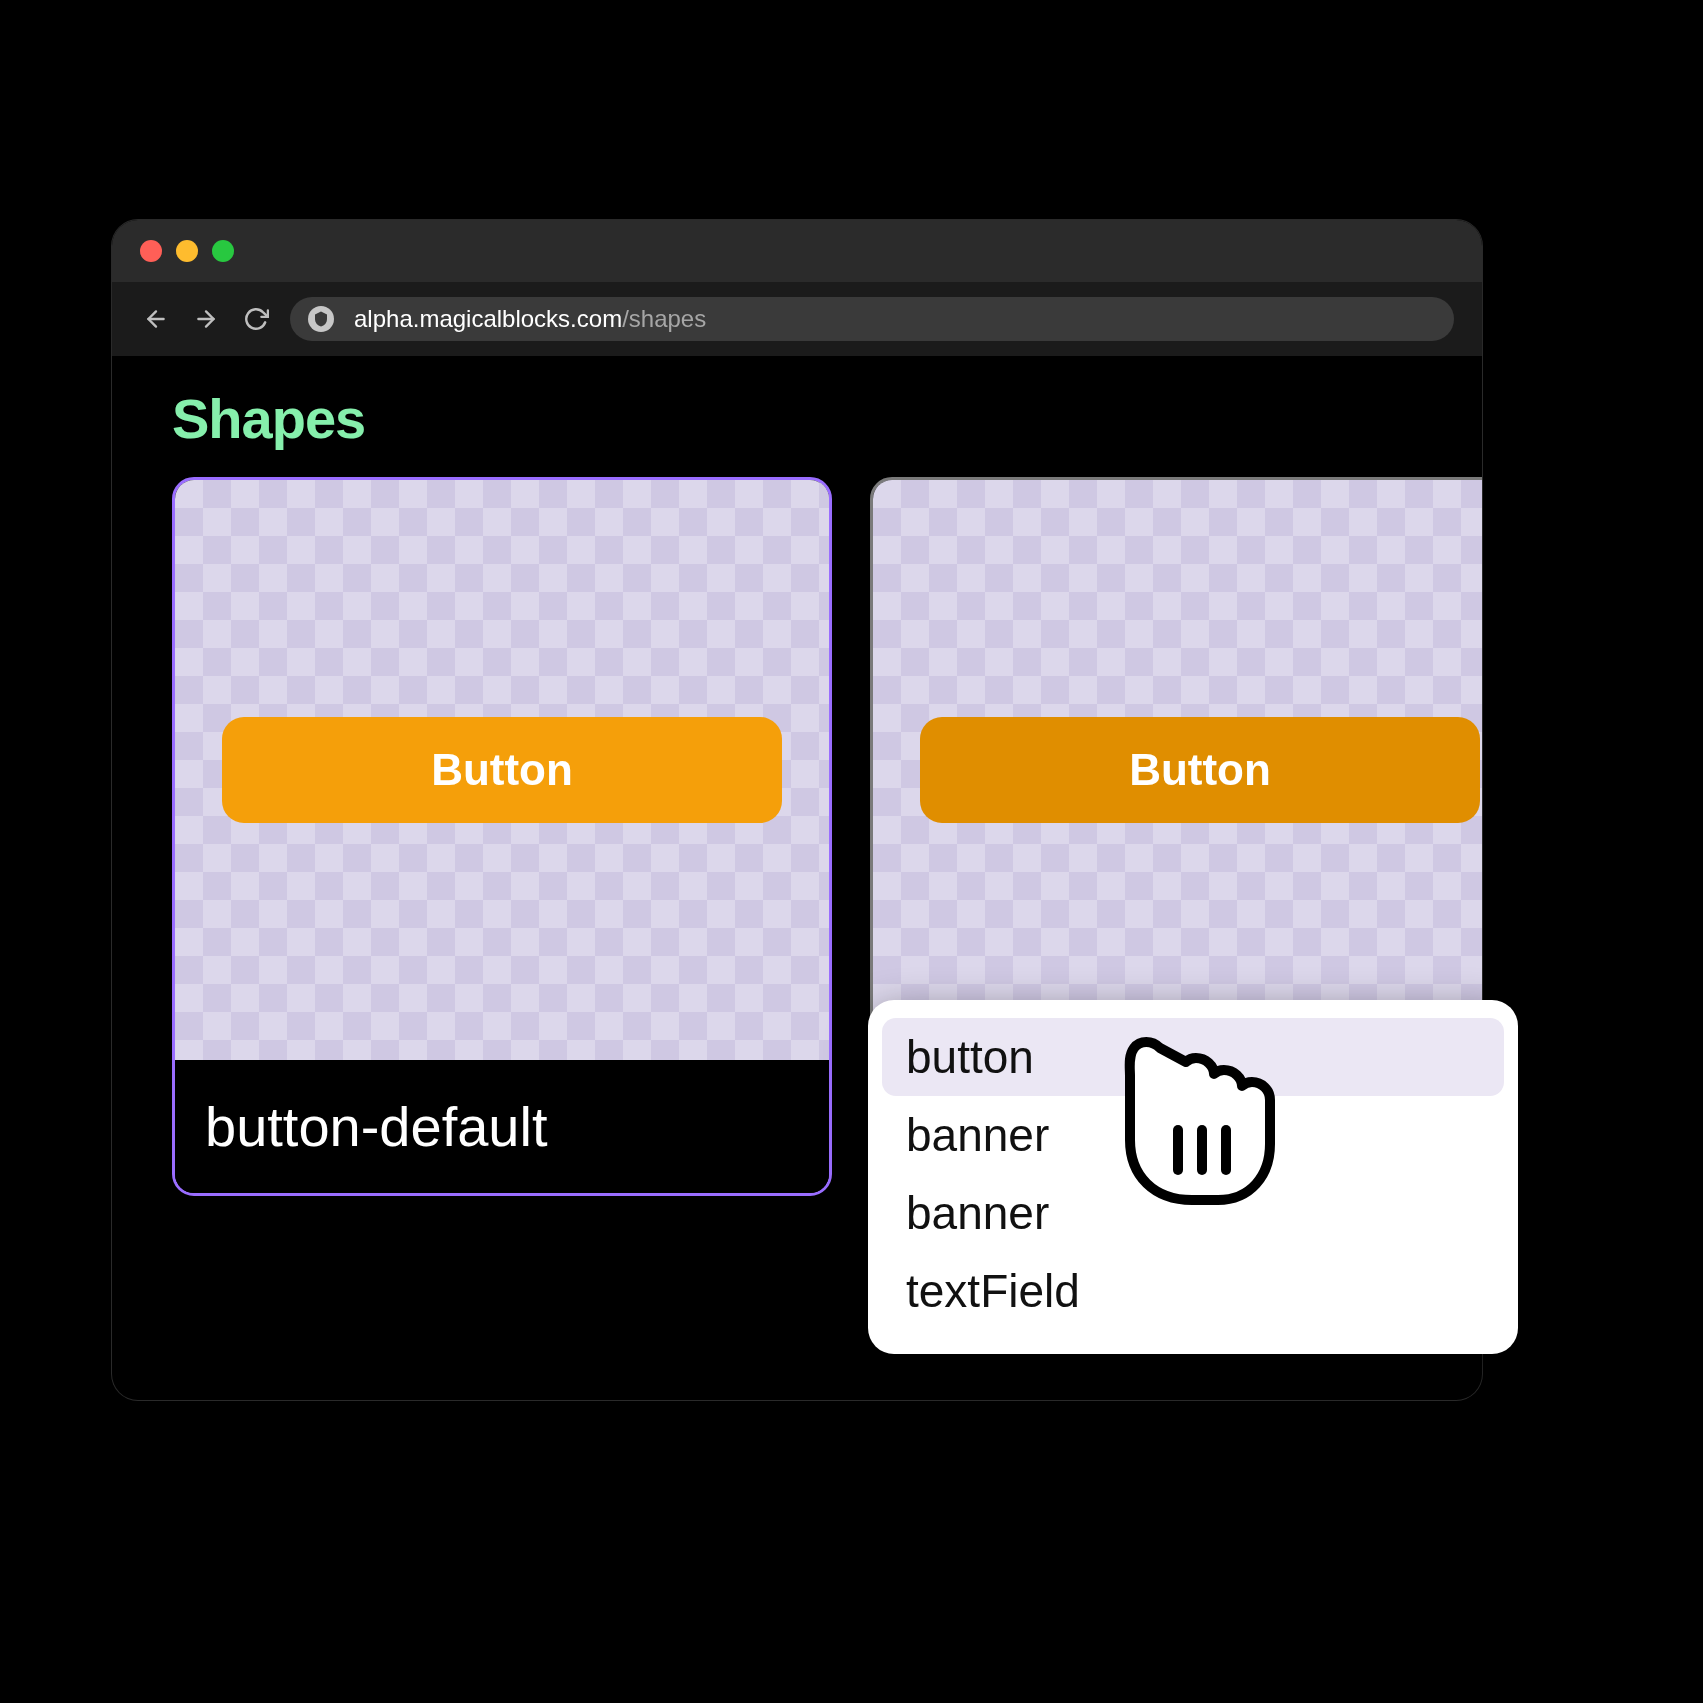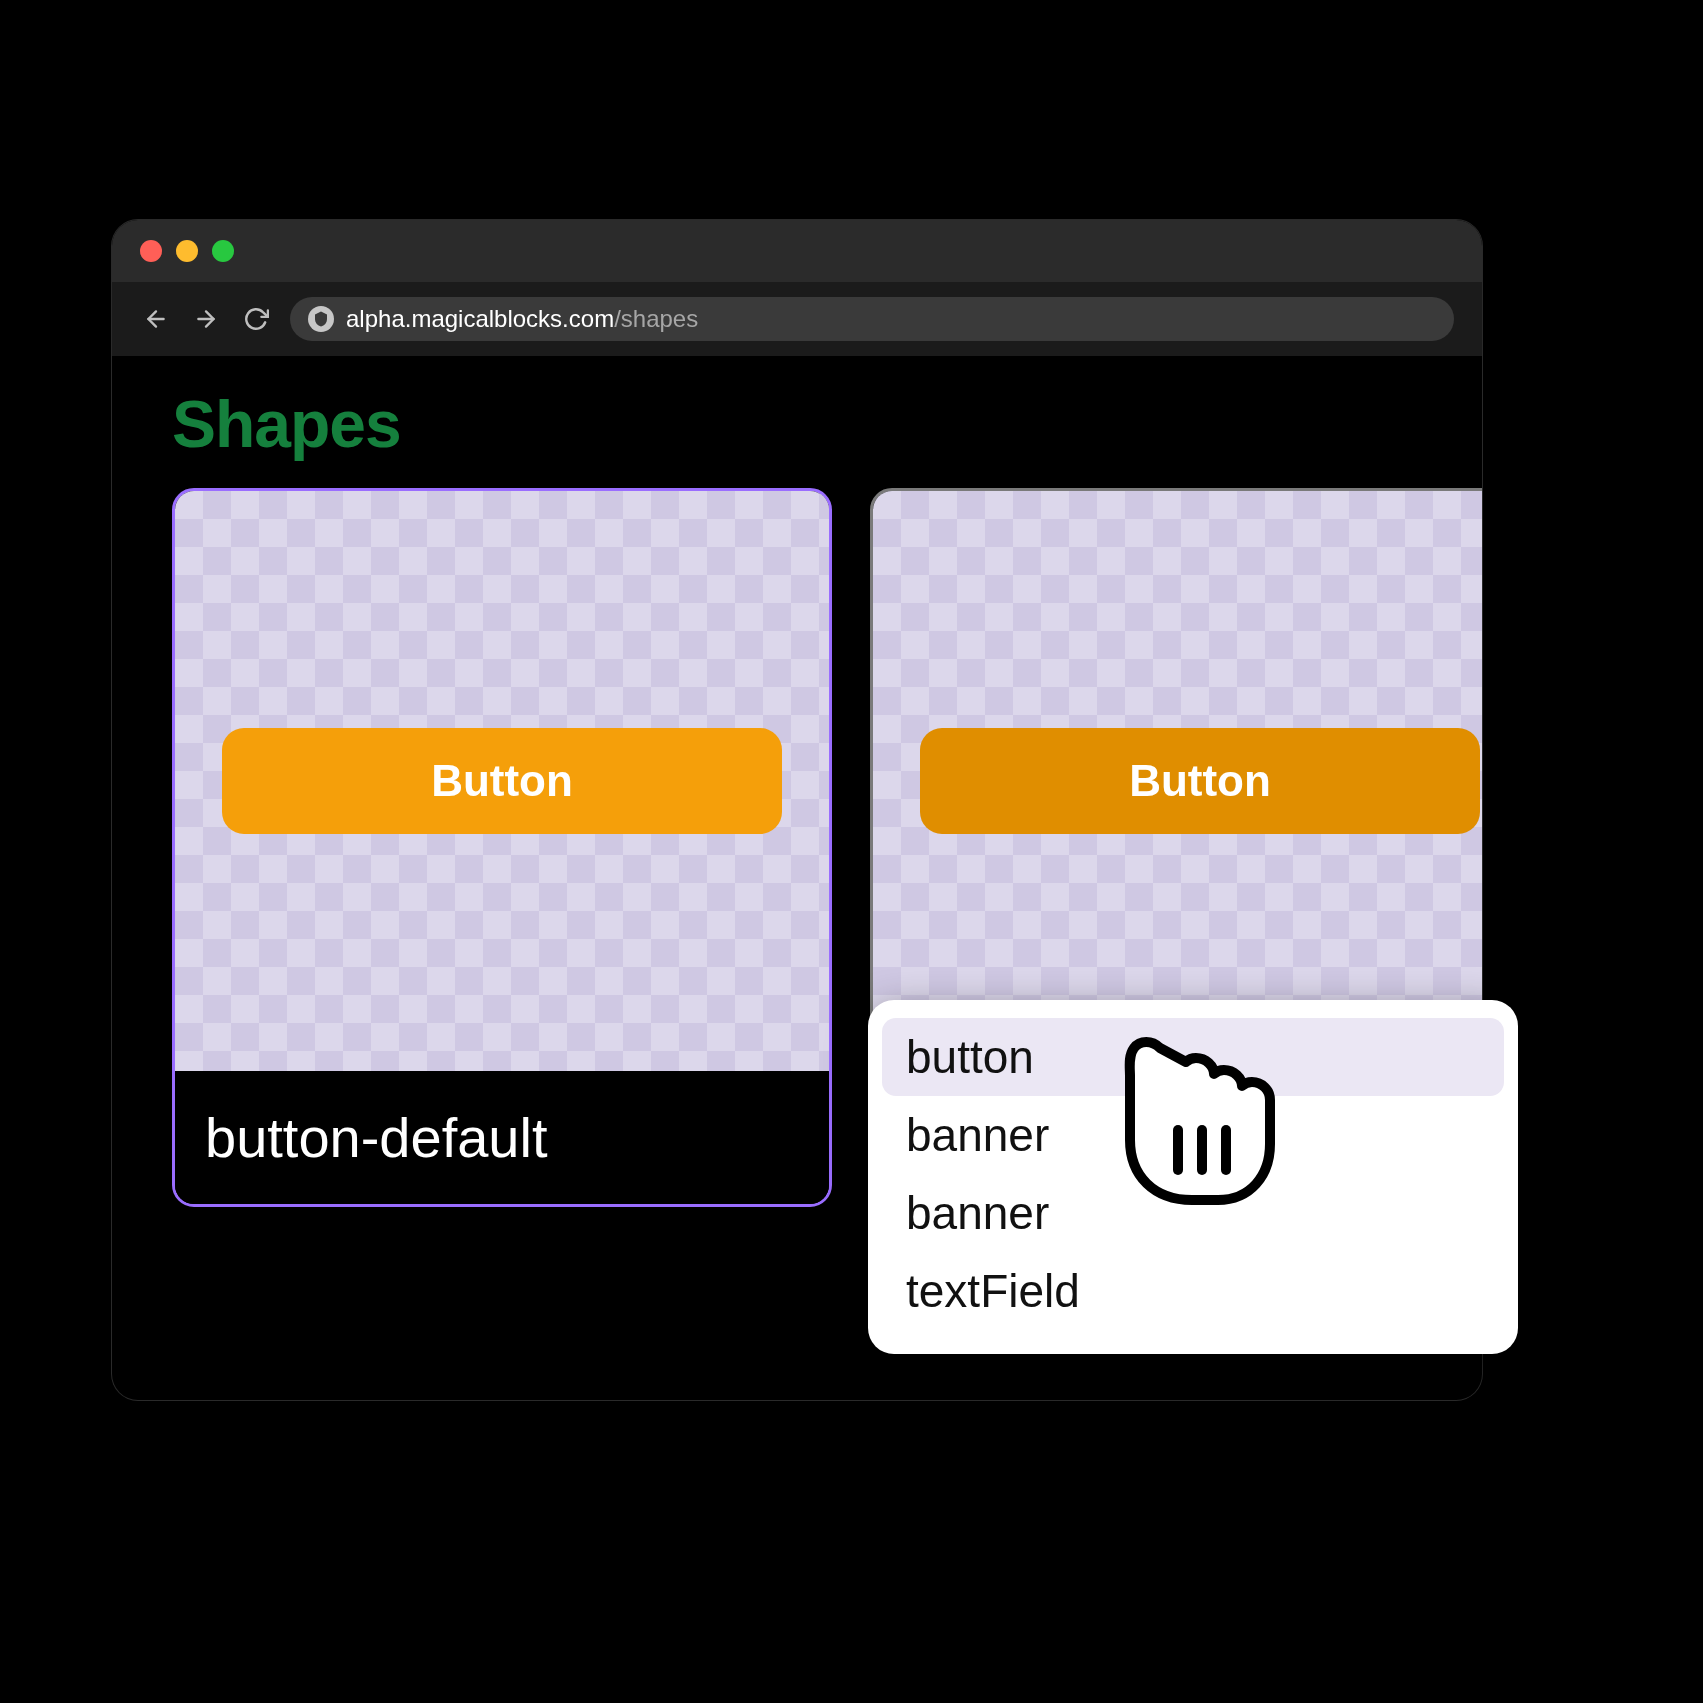--- a/index.html
+++ b/index.html
@@ -56,42 +56,42 @@
     cursor: pointer;
   }
   .addr {
     flex: 1;
     background: #3a3a3a;
     border-radius: 999px;
     height: 44px;
     display: flex;
     align-items: center;
     padding: 0 18px;
-    gap: 12px;
+    gap: 20px;
     color: #c7c7c7;
     font-size: 24px;
   }
   .addr .secure {
     width: 26px;
     height: 26px;
     border-radius: 50%;
     background: #c7c7c7;
     display: flex;
     align-items: center;
     justify-content: center;
   }
   .addr .url { color: #c7c7c7; }
   .addr .url .host { color: #fff; }
   .addr .url .path { color: #a6a6a6; }
   .content {
     padding: 30px 60px 0 60px;
   }
   .page-title {
-    color: #15803d;
-    font-size: 66px;
+    color: #86efac;
+    font-size: 56px;
     font-weight: 700;
     letter-spacing: -1px;
     margin-bottom: 26px;
   }
   .cards {
     display: flex;
     gap: 38px;
   }
   .card {
     width: 660px;

